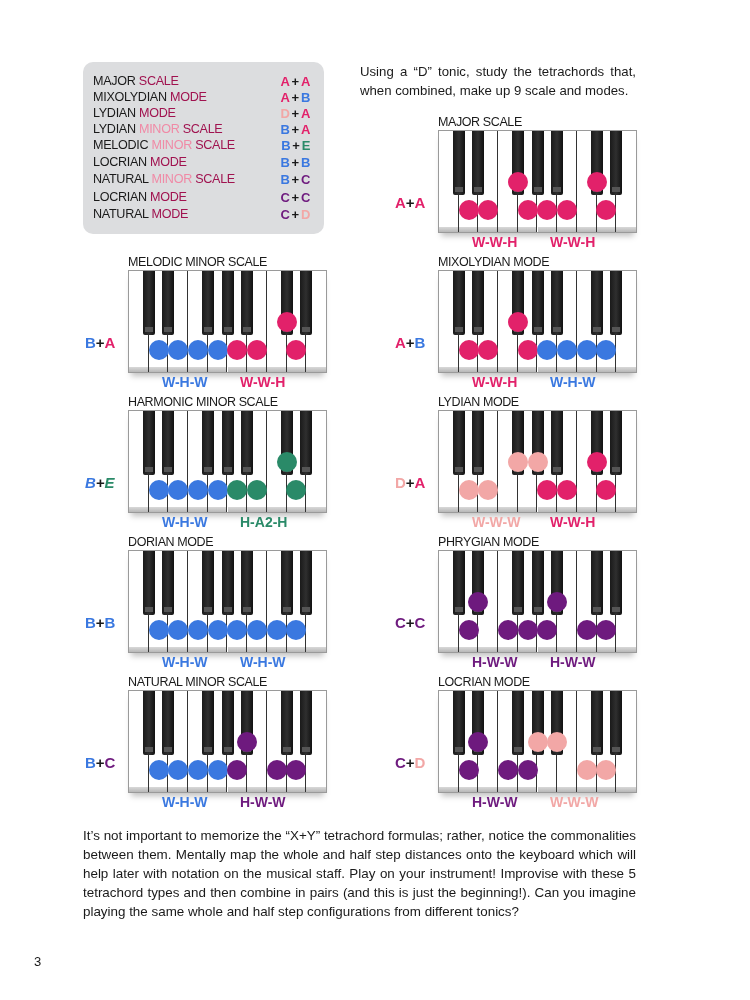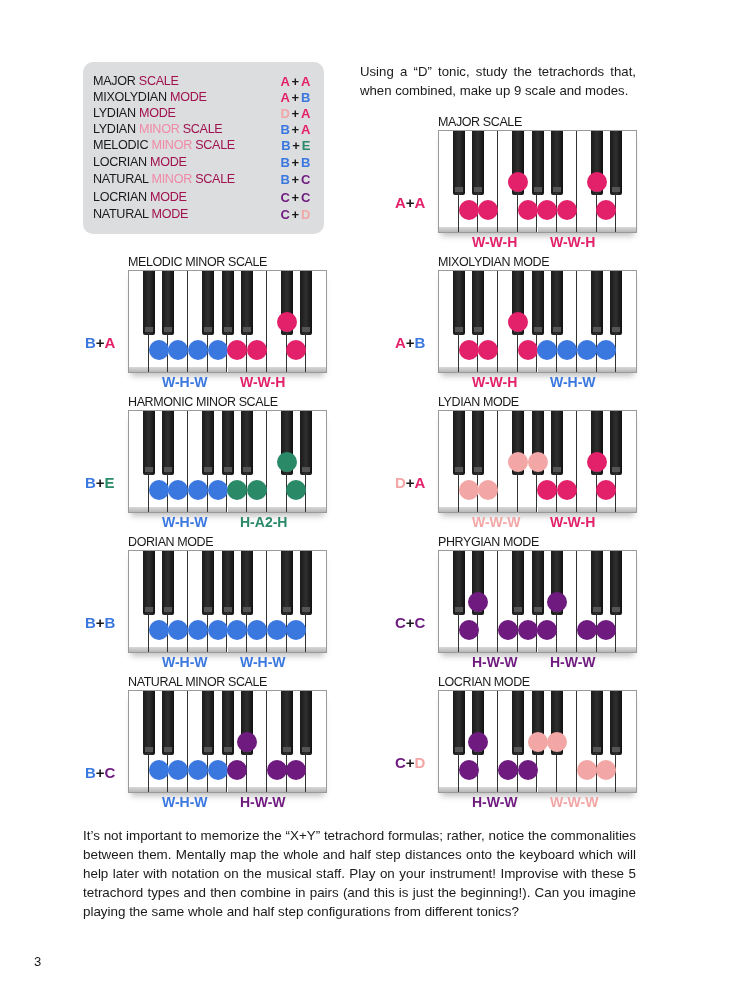--- a/index.html
+++ b/index.html
@@ -189,21 +189,21 @@
         <div class="bkey" style="left: 171.3px;"></div>
         <div class="dot" style="left: 29.55px; top: 79px; background: rgb(58, 120, 224);"></div>
         <div class="dot" style="left: 49.25px; top: 79px; background: rgb(58, 120, 224);"></div>
         <div class="dot" style="left: 68.95px; top: 79px; background: rgb(58, 120, 224);"></div>
         <div class="dot" style="left: 88.65px; top: 79px; background: rgb(58, 120, 224);"></div>
         <div class="dot" style="left: 108.35px; top: 79px; background: rgb(42, 138, 104);"></div>
         <div class="dot" style="left: 128.05px; top: 79px; background: rgb(42, 138, 104);"></div>
         <div class="dot" style="left: 157.6px; top: 51px; background: rgb(42, 138, 104);"></div>
         <div class="dot" style="left: 167.45px; top: 79px; background: rgb(42, 138, 104);"></div>
       </div>
-      <div class="kb-formula" style="left: -43px; top: 78px;"><span style="color: rgb(58, 120, 224);">B</span><span class="plus">+</span><span style="color: rgb(42, 138, 104);">E</span></div>
+      <div class="kb-formula" style="left: -43px; top: 78px; font-style: italic;"><span style="color: rgb(58, 120, 224);">B</span><span class="plus">+</span><span style="color: rgb(42, 138, 104);">E</span></div>
       <div class="kb-steps" style="color: rgb(58, 120, 224); left: 34px; top: 118px;">W-H-W</div>
       <div class="kb-steps" style="color: rgb(42, 138, 104); left: 112px; top: 118px;">H-A2-H</div>
     </div>
     <div class="kb-block" style="left: 438px; top: 396px;">
       <div class="kb-title">LYDIAN MODE</div>
       <div class="kb">
         <div class="wkey" style="left: 0px; width: 19.7px;"></div>
         <div class="wkey" style="left: 19.7px; width: 19.7px;"></div>
         <div class="wkey" style="left: 39.4px; width: 19.7px;"></div>
         <div class="wkey" style="left: 59.1px; width: 19.7px;"></div>
@@ -321,21 +321,21 @@
         <div class="bkey" style="left: 171.3px;"></div>
         <div class="dot" style="left: 29.55px; top: 79px; background: rgb(58, 120, 224);"></div>
         <div class="dot" style="left: 49.25px; top: 79px; background: rgb(58, 120, 224);"></div>
         <div class="dot" style="left: 68.95px; top: 79px; background: rgb(58, 120, 224);"></div>
         <div class="dot" style="left: 88.65px; top: 79px; background: rgb(58, 120, 224);"></div>
         <div class="dot" style="left: 108.35px; top: 79px; background: rgb(110, 26, 126);"></div>
         <div class="dot" style="left: 118.2px; top: 51px; background: rgb(110, 26, 126);"></div>
         <div class="dot" style="left: 147.75px; top: 79px; background: rgb(110, 26, 126);"></div>
         <div class="dot" style="left: 167.45px; top: 79px; background: rgb(110, 26, 126);"></div>
       </div>
-      <div class="kb-formula" style="left: -43px; top: 78px; margin-top: 10px;"><span style="color: rgb(58, 120, 224);">B</span><span class="plus">+</span><span style="color: rgb(110, 26, 126);">C</span></div>
+      <div class="kb-formula" style="left: -43px; top: 78px;"><span style="color: rgb(58, 120, 224);">B</span><span class="plus">+</span><span style="color: rgb(110, 26, 126);">C</span></div>
       <div class="kb-steps" style="color: rgb(58, 120, 224); left: 34px; top: 118px;">W-H-W</div>
       <div class="kb-steps" style="color: rgb(110, 26, 126); left: 112px; top: 118px;">H-W-W</div>
     </div>
     <div class="kb-block" style="left: 438px; top: 676px;">
       <div class="kb-title">LOCRIAN MODE</div>
       <div class="kb">
         <div class="wkey" style="left: 0px; width: 19.7px;"></div>
         <div class="wkey" style="left: 19.7px; width: 19.7px;"></div>
         <div class="wkey" style="left: 39.4px; width: 19.7px;"></div>
         <div class="wkey" style="left: 59.1px; width: 19.7px;"></div>

